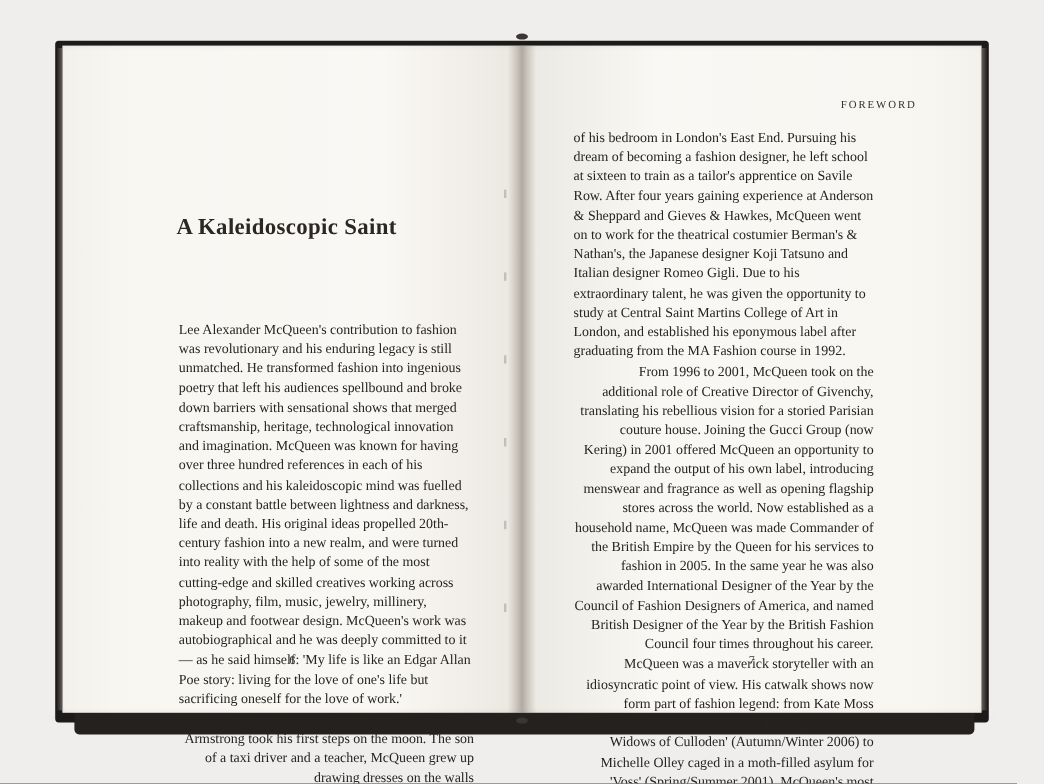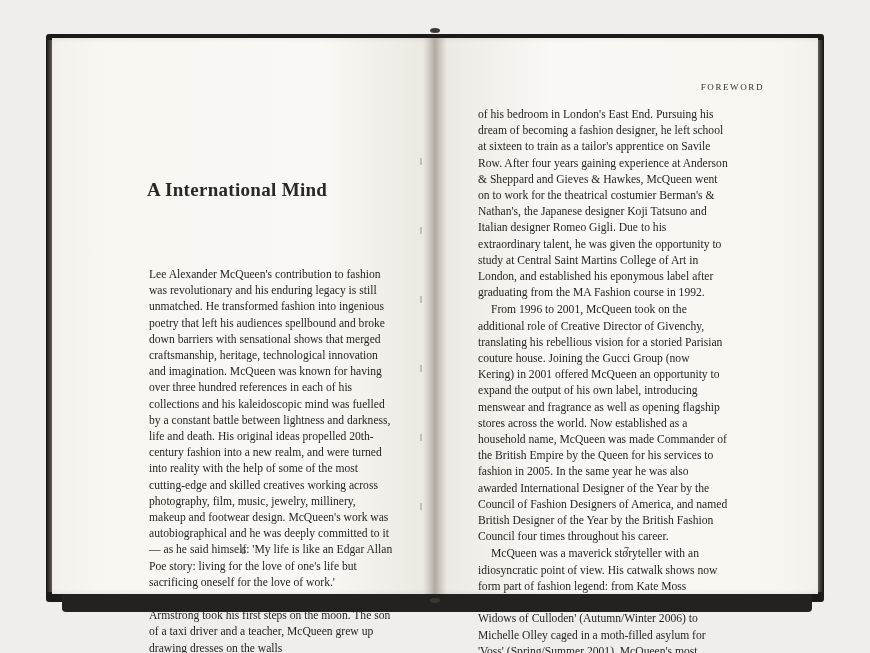--- a/index.html
+++ b/index.html
@@ -151,20 +151,21 @@
   .body-text.right-col {
     left: 42px;
     top: 68px;
     width: 252px;
   }
   .body-text p {
     margin: 1px;
   }
   .body-text p.indent {
     text-indent: 13px;
+    text-align: right;
   }
 
   .folio {
     position: absolute;
     bottom: 38px;
     font-size: 10px;
     color: #3a3733;
   }
   .folio.left { left: 0; width: 383px; text-align: center; }
   .folio.right { left: 0; width: 383px; text-align: center; }
@@ -203,21 +204,21 @@
     <div class="cover-bottom"></div>
 
     <div class="binding-tick top"></div>
     <div class="binding-tick bottom"></div>
 
     <div class="pages">
 
       <div class="page left">
         <div class="edge l"></div>
         <div class="page-inner">
-          <h1 class="chapter-title">A International Mind</h1>
+          <h1 class="chapter-title">A Kaleidoscopic Saint</h1>
 
           <div class="body-text left-col">
             <p>Lee Alexander McQueen's contribution to fashion was revolutionary and his enduring legacy is still unmatched. He transformed fashion into ingenious poetry that left his audiences spellbound and broke down barriers with sensational shows that merged craftsmanship, heritage, technological innovation and imagination. McQueen was known for having over three hundred references in each of his collections and his kaleidoscopic mind was fuelled by a constant battle between lightness and darkness, life and death. His original ideas propelled 20th-century fashion into a new realm, and were turned into reality with the help of some of the most cutting-edge and skilled creatives working across photography, film, music, jewelry, millinery, makeup and footwear design. McQueen's work was autobiographical and he was deeply committed to it — as he said himself: 'My life is like an Edgar Allan Poe story: living for the love of one's life but sacrificing oneself for the love of work.'</p>
             <p class="indent">He was born in 1969: the same year that Neil Armstrong took his first steps on the moon. The son of a taxi driver and a teacher, McQueen grew up drawing dresses on the walls</p>
           </div>
 
           <div class="folio left">6</div>
         </div>
       </div>
 

